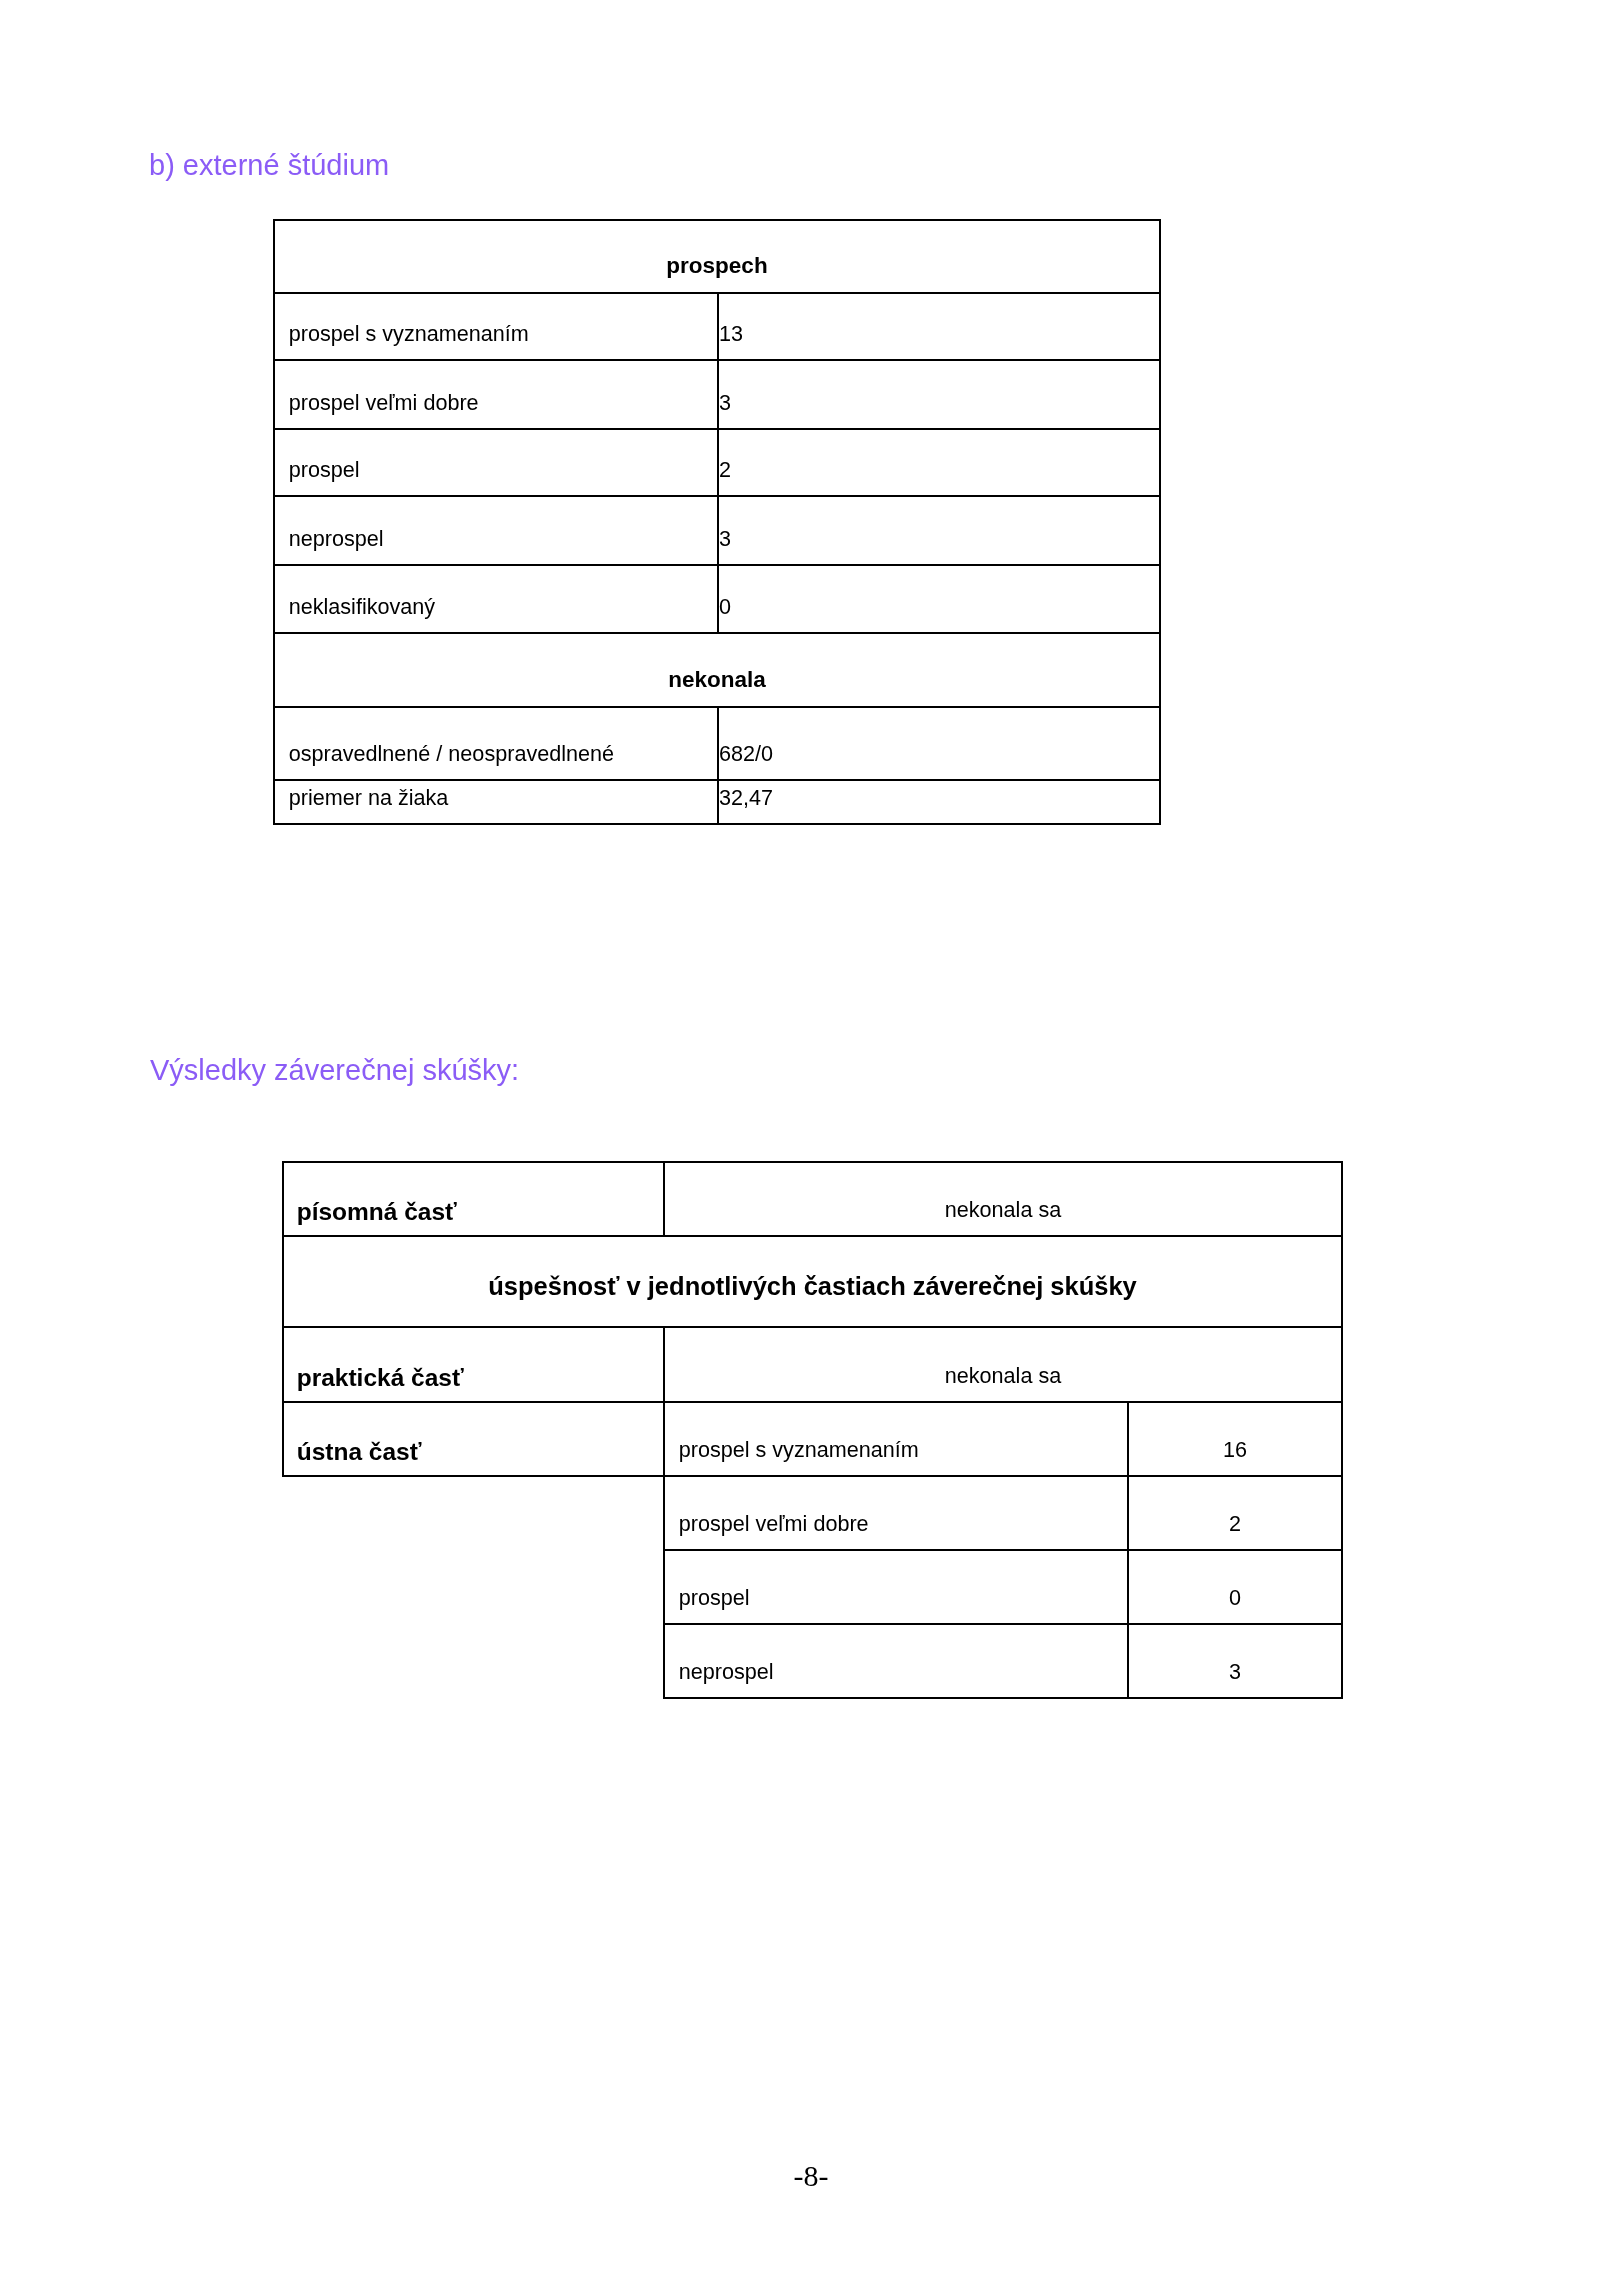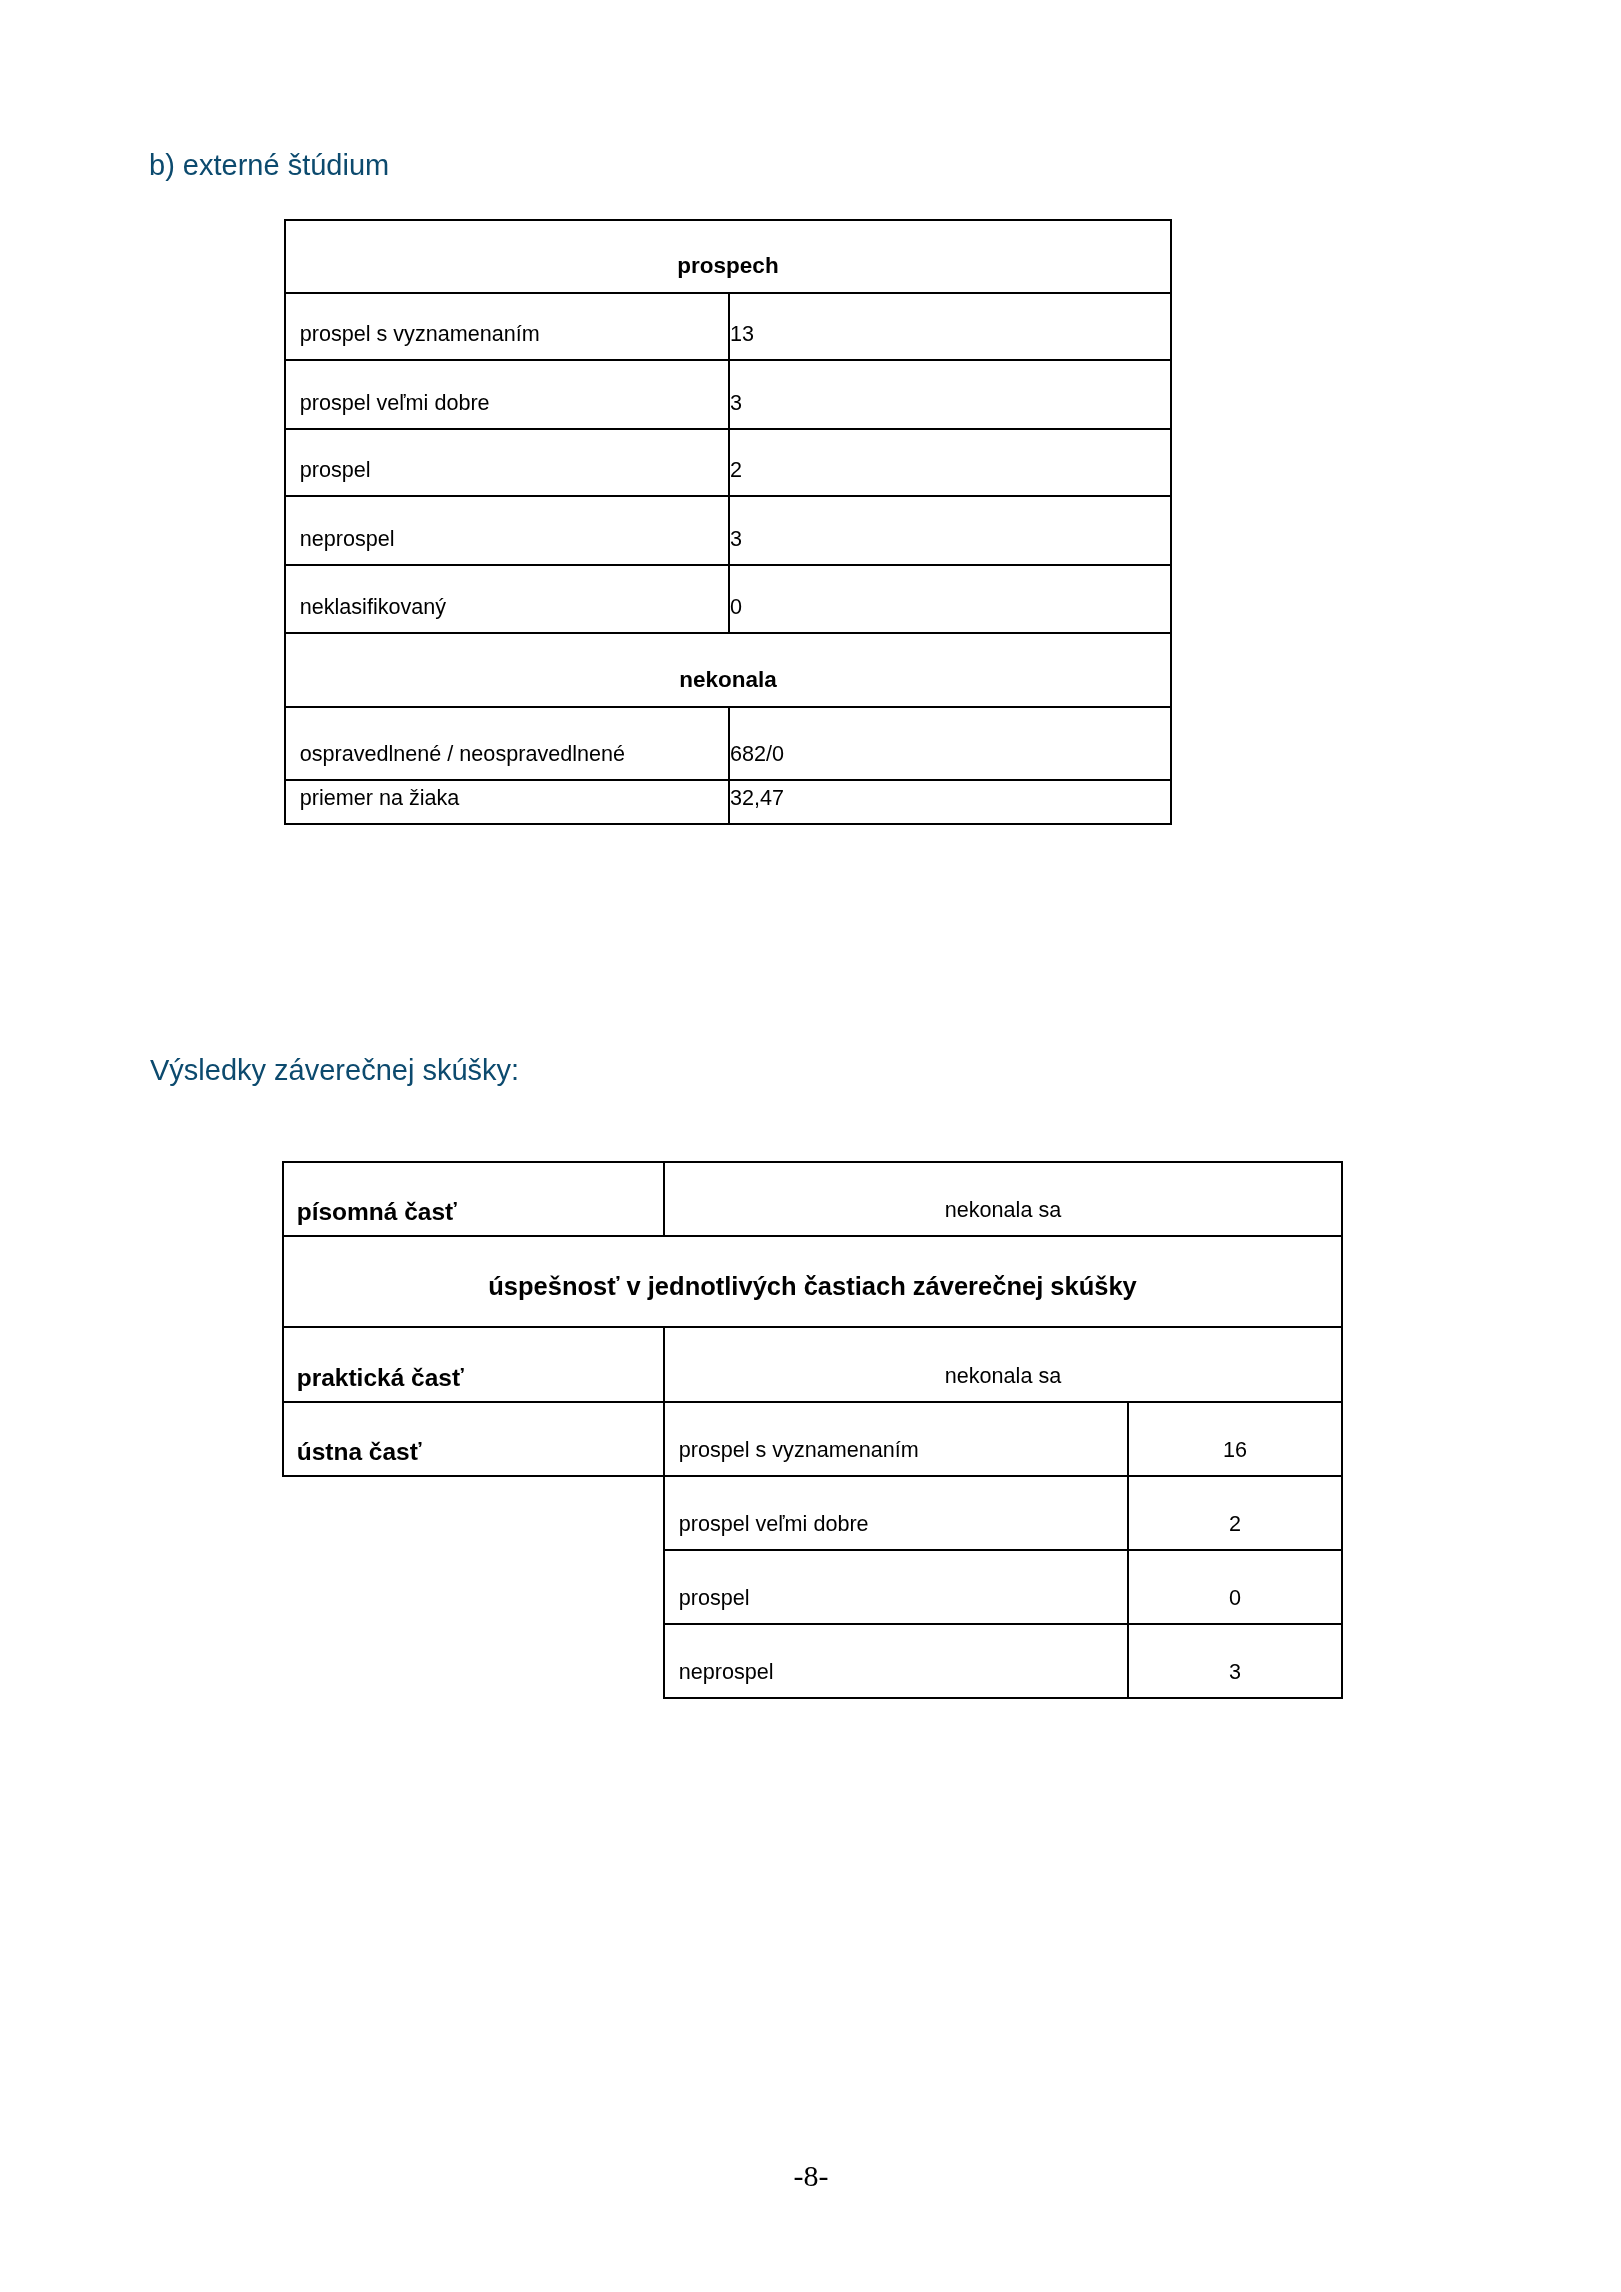--- a/index.html
+++ b/index.html
@@ -10,21 +10,21 @@
     height: 2293px;
     background: #ffffff;
     color: #000000;
     font-family: "Liberation Sans", sans-serif;
   }
   .abs { position: absolute; }
 
   .doc-heading {
     font-size: 29px;
     line-height: 1.25;
-    color: #0c4a6e;
+    color: #8b5cf6;
     white-space: nowrap;
   }
 
   table.grid {
     border-collapse: collapse;
     table-layout: fixed;
   }
   table.grid td {
     border: 2.9px solid #000;
     vertical-align: bottom;
@@ -81,21 +81,21 @@
     font-size: 30px;
     text-align: center;
     width: 118px;
   }
 </style>
 </head>
 <body>
 
 <div class="abs doc-heading" style="left:149px; top:147px;">b) externé štúdium</div>
 
-<div class="abs" style="left:284px; top:219px;border-radius:32px;">
+<div class="abs" style="left:273px; top:219px;border-radius:32px;">
   <table class="grid t1" style="width:886px;">
     <colgroup>
         <col style="width:444px">
         <col style="width:442px">
       </colgroup>
     <tbody>
         <tr style="height:73px">
       <td class="hdr" colspan="2">prospech</td>
     </tr>
     <tr style="height:67px">

